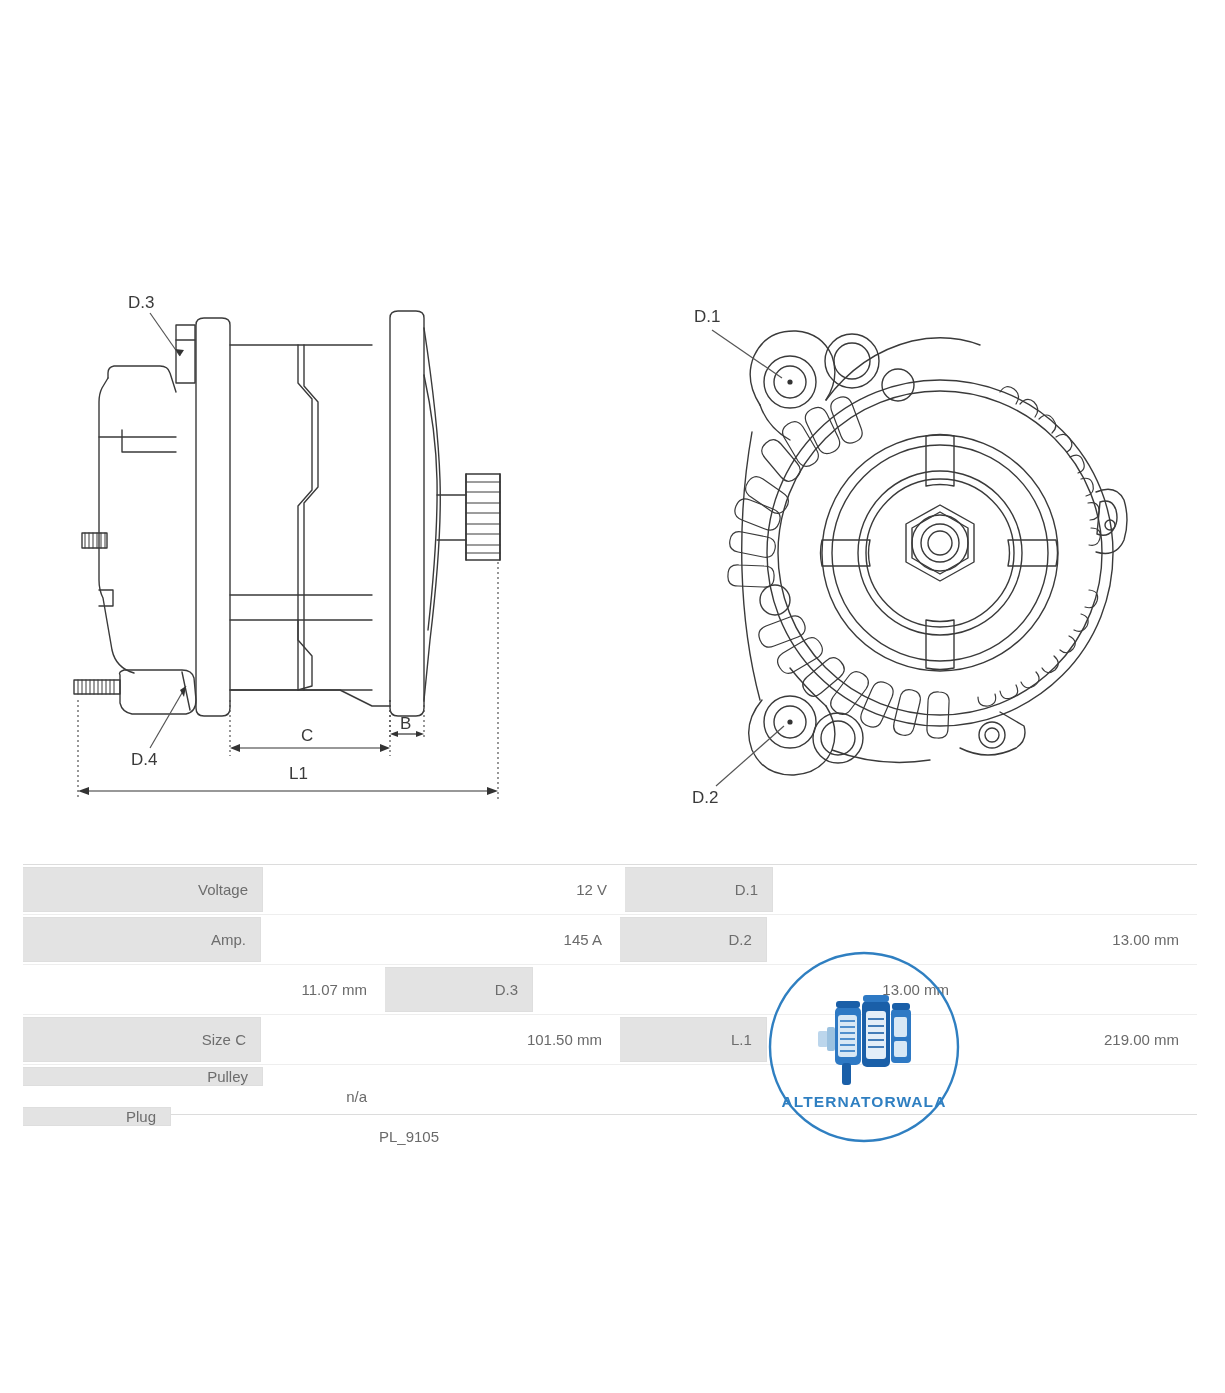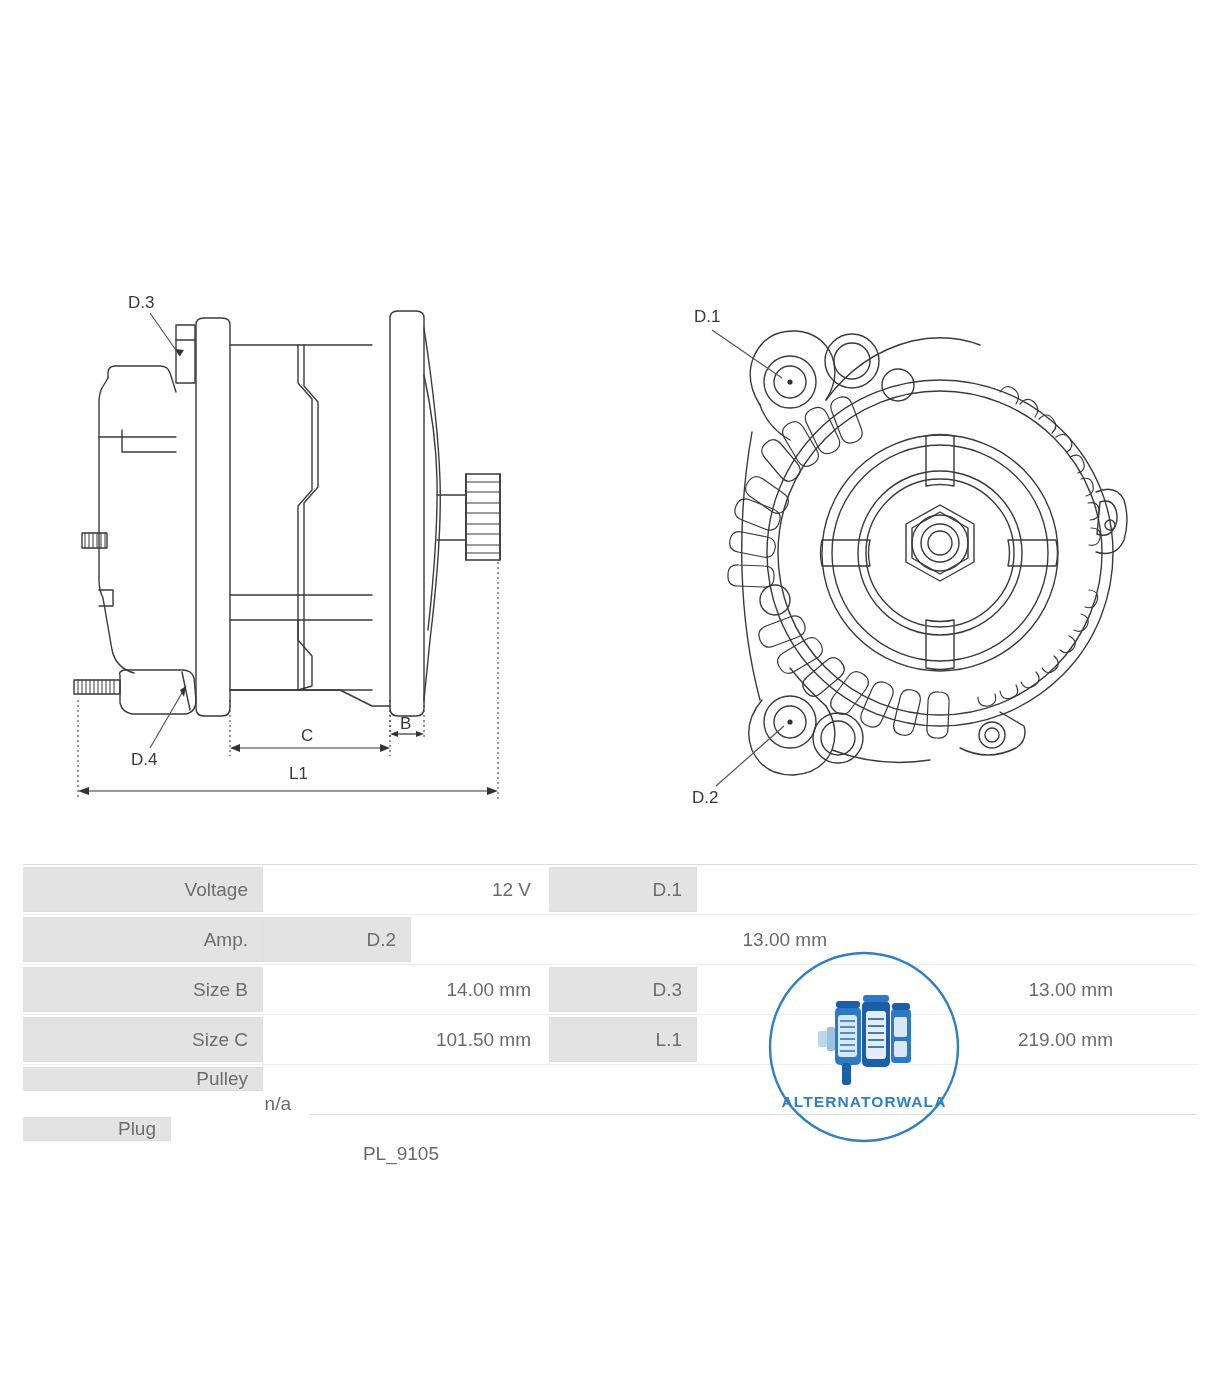--- a/index.html
+++ b/index.html
@@ -53,39 +53,39 @@
     position: relative;
   }
   .spec-row:last-child {
     border-bottom: none;
     flex-direction: column;
   }
   .cell {
     display: flex;
     align-items: center;
     justify-content: flex-end;
-    font-size: 19px;
+    font-size: 15px;
     color: #6d6d6d;
     box-sizing: border-box;
     padding-right: 14px;
     height: 100%;
   }
   .cell-label {
     background: #e3e3e3;
     border: 1px solid #dedede;
     border-left: none;
     margin: 2px 0;
     height: 45px;
   }
   .cell-value {
     background: #ffffff;
     color: #6a6a6a;
   }
   .c1 { width: 240px; }
-  .c2 { width: 286px; padding-right: 18px; }
+  .c2 { width: 352px; padding-right: 18px; margin-left: 10px; }
   .c3 { width: 148px; }
   .c4 { width: 434px; padding-right: 18px; }
 
   
   #watermark {
     position: absolute;
     left: 766px;
     top: 949px;
     width: 196px;
     height: 196px;
@@ -295,27 +295,27 @@
 <div id="spec-table">
 
   <div class="spec-row">
     <div class="cell cell-label c1">Voltage</div>
     <div class="cell cell-value c2">12 V</div>
     <div class="cell cell-label c3">D.1</div>
   </div>
 
   <div class="spec-row">
     <div class="cell cell-label c1">Amp.</div>
+    <div class="cell cell-value c2">145 A</div>
     <div class="cell cell-label c3">D.2</div>
     <div class="cell cell-value c4">13.00 mm</div>
   </div>
 
   <div class="spec-row">
-    <div class="cell cell-label c1">Size B</div>
-    <div class="cell cell-value c2">14.00 mm</div>
+    <div class="cell cell-value c2">11.07 mm</div>
     <div class="cell cell-label c3">D.3</div>
     <div class="cell cell-value c4">13.00 mm</div>
   </div>
 
   <div class="spec-row">
     <div class="cell cell-label c1">Size C</div>
     <div class="cell cell-value c2">101.50 mm</div>
     <div class="cell cell-label c3">L.1</div>
     <div class="cell cell-value c4">219.00 mm</div>
   </div>

